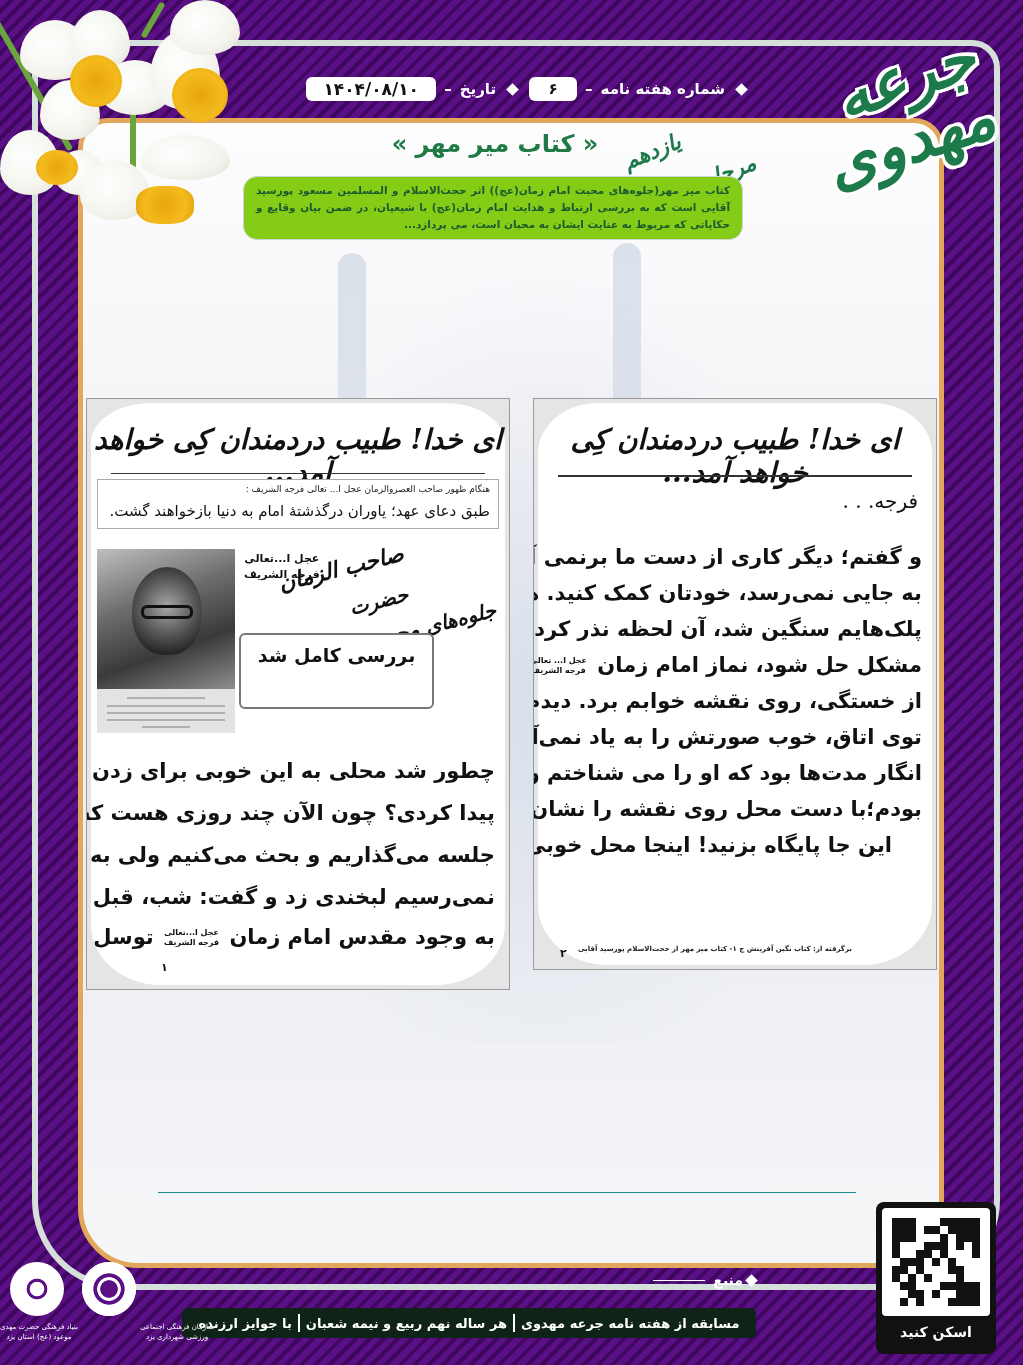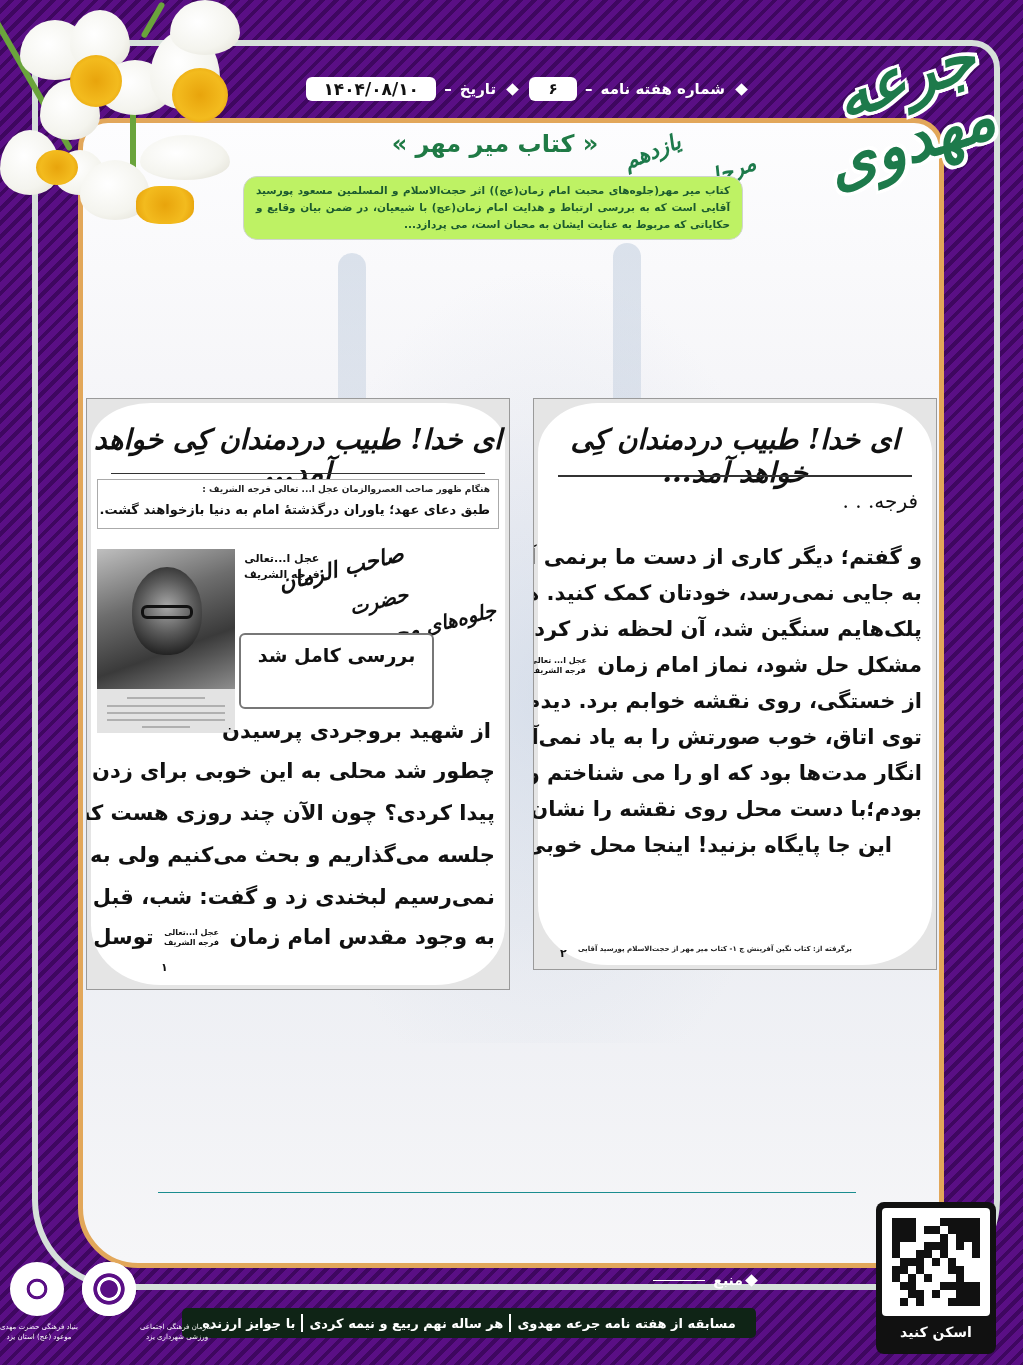--- a/index.html
+++ b/index.html
@@ -48,40 +48,40 @@
   }
   .logo-main { position: absolute; right: 10px; top: 10px; font-size: 62px; line-height: 1; transform: rotate(-18deg);
     text-shadow: -3px -3px 0 #fff, 3px -3px 0 #fff, -3px 3px 0 #fff, 3px 3px 0 #fff, 0 3px 0 #fff, 3px 0 0 #fff; }
   .logo-sub1 { position: absolute; left: 0px; top: 100px; font-size: 22px; transform: rotate(-20deg); }
   .logo-sub2 { position: absolute; left: -78px; top: 80px; font-size: 22px; transform: rotate(-22deg); }
 
   
   .book-title { position: absolute; left: 380px; top: 130px; width: 230px; text-align: center; color: #1f7a45; font-size: 24px; font-weight: bold; }
   .intro-box {
     position: absolute; left: 243px; top: 176px; width: 500px; height: 64px;
-    background: #bef264; border: 1px solid #cfd4cf; border-radius: 14px;
+    background: #84cc16; border: 1px solid #cfd4cf; border-radius: 14px;
     padding: 5px 12px; color: #1b5a2f; font-size: 10.5px; font-weight: bold; line-height: 17px; text-align: justify;
   }
 
   
   .clip {
     position: absolute; background: #fff; border: 1px solid #9a9a9a; overflow: hidden;
     font-family: "DejaVu Sans", sans-serif; color: #111;
   }
   .clip-left { left: 86px; top: 398px; width: 424px; height: 592px; background: #e5e5e5; }
   .clip-right { left: 533px; top: 398px; width: 404px; height: 572px; background: #e5e5e5; }
   .clip-inner { position: absolute; left: 4px; top: 4px; right: 4px; bottom: 4px; background: #fff; border-radius: 60px 60px 70px 70px / 50px 50px 60px 60px; }
   .clip-headline { position: absolute; left: 0; right: 0; text-align: center; font-family: "DejaVu Serif", serif; font-style: italic; font-weight: bold; font-size: 28px; }
   .clip-rule { position: absolute; height: 2px; background: #333; }
   .body-line { position: absolute; right: 10px; font-size: 21px; font-weight: bold; white-space: nowrap; }
   .honorific { display: inline-block; font-size: 8px; line-height: 10px; text-align: center; vertical-align: middle; margin: 0 3px; font-weight: bold; }
 
   .subhead-box { position: absolute; left: 6px; right: 6px; top: 76px; height: 50px; border: 1px solid #aaa; background: #fff; }
-  .subhead-small { position: absolute; right: 8px; top: 4px; font-size: 9px; font-weight: bold; color: #222; }
-  .subhead-main { position: absolute; right: 8px; top: 22px; font-size: 13px; font-weight: bold; }
+  .subhead-small { position: absolute; right: 8px; top: 4px; font-size: 9px; font-weight: normal; color: #222; }
+  .subhead-main { position: absolute; right: 8px; top: 22px; font-size: 15px; font-weight: normal; }
 
   .photo {
     position: absolute; left: 6px; top: 146px; width: 138px; height: 184px;
     background: linear-gradient(160deg, #bfbfbf 0%, #6d6d6d 30%, #3a3a3a 55%, #8a8a8a 80%, #d0d0d0 100%);
   }
   .photo-head { position: absolute; left: 35px; top: 18px; width: 70px; height: 88px; border-radius: 50% 50% 45% 45%; background: radial-gradient(circle at 50% 45%, #a8a8a8 0%, #5a5a5a 45%, #242424 80%); }
   .photo-glasses { position: absolute; left: 44px; top: 56px; width: 52px; height: 14px; border: 3px solid #111; border-radius: 6px; }
   .photo-caption { position: absolute; left: 0; right: 0; bottom: 0; height: 44px; background: #e3e3e3; }
   .caption-line { position: absolute; left: 10px; right: 10px; height: 2px; background: #b0b0b0; }
 
@@ -195,21 +195,20 @@
     </div>
     <div class="script-title" style="right:8px; top:210px; font-size:20px; transform:rotate(-14deg);">جلوه‌های محبت</div>
     <div class="script-title" style="right:96px; top:186px; font-size:20px; transform:rotate(-14deg);">حضرت</div>
     <div class="script-title" style="right:100px; top:152px; font-size:22px; transform:rotate(-14deg);">صاحب الزمان</div>
     <div class="honorific" style="position:absolute; left:150px; top:148px; font-size:11px; line-height:16px;">
       <span>عجل ا...تعالی</span><br><span>فرجه الشریف</span>
     </div>
     <div class="tavassol-box">
       <div>بررسی کامل شد</div>
     </div>
-    <div class="body-line" style="top:316px; right:14px;">از شهید بروجردی پرسیدن</div>
     <div class="body-line" style="top:356px;">چطور شد محلی به این خوبی برای زدن پایگاه،</div>
     <div class="body-line" style="top:398px;">پیدا کردی؟ چون الآن چند روزی هست که هر چه</div>
     <div class="body-line" style="top:440px;">جلسه می‌گذاریم و بحث می‌کنیم ولی به جایی</div>
     <div class="body-line" style="top:482px;">نمی‌رسیم لبخندی زد و گفت: شب، قبل از خواب</div>
     <div class="body-line" style="top:522px;">
       <span>به وجود مقدس امام زمان</span>
       <span class="honorific"><span>عجل ا...تعالی</span><br><span>فرجه الشریف</span></span>
       <span>توسل کردم</span>
     </div>
     <div class="pagenum" style="left:70px; top:558px;">۱</div>
@@ -220,21 +219,21 @@
 
 <div class="source-row">
   <span class="diamond"></span>
   <span>منبع</span>
   <span class="source-dash"></span>
 </div>
 
 <div class="footer-bar">
   <span>مسابقه از هفته نامه جرعه مهدوی</span>
   <span class="sep"></span>
-  <span>هر ساله نهم ربیع و نیمه کردی</span>
+  <span>هر ساله نهم ربیع و نیمه شعبان</span>
   <span class="sep"></span>
   <span>با جوایز ارزنده</span>
 </div>
 
 <div class="qr-box">
   <div class="qr-white">
     <div class="qr-grid" id="qrgrid">
         <span style="background: rgb(17, 17, 17);"></span>
         <span style="background: rgb(17, 17, 17);"></span>
         <span style="background: rgb(17, 17, 17);"></span>

